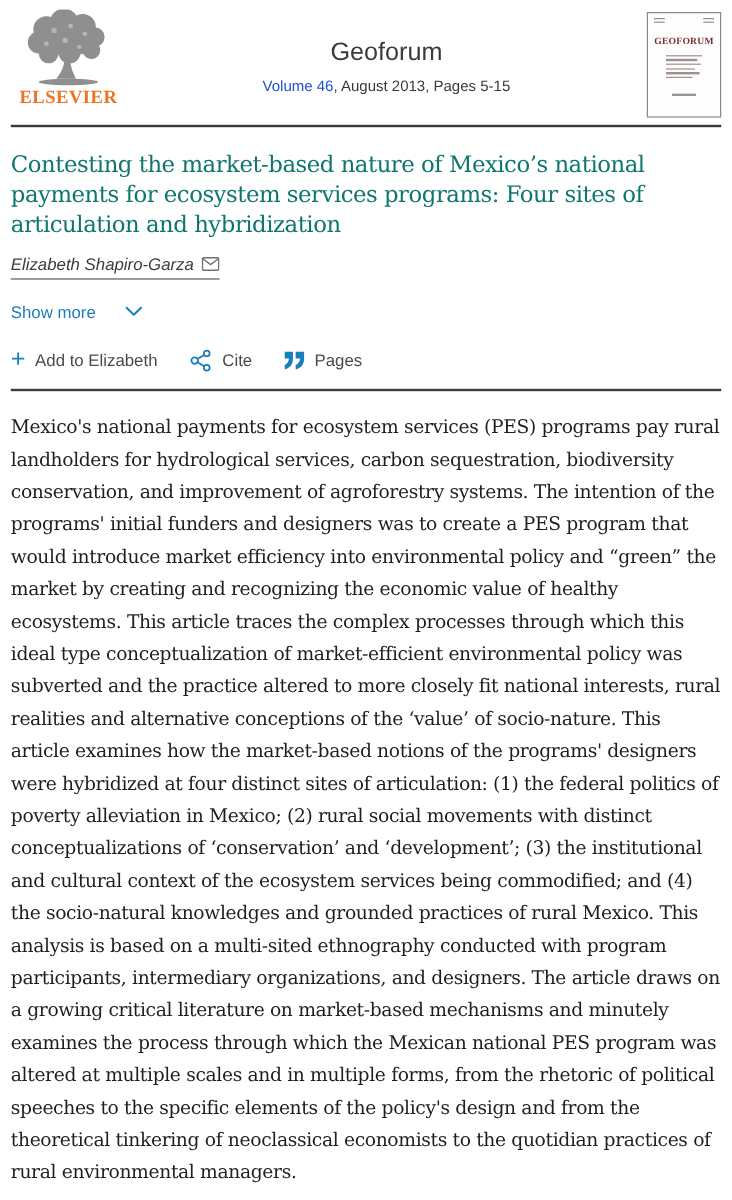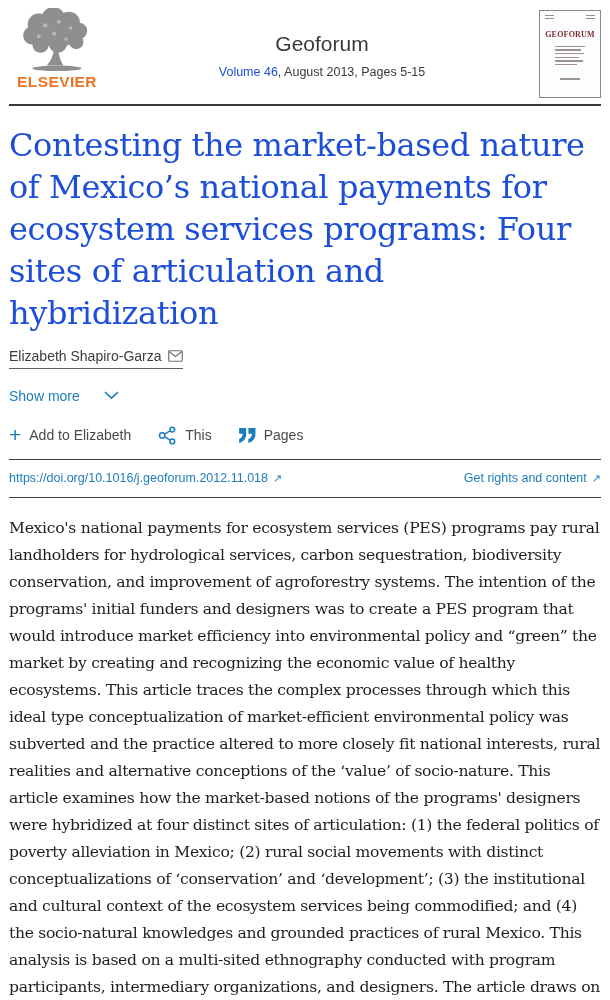--- a/index.html
+++ b/index.html
@@ -10,21 +10,21 @@
     font-family: "Liberation Sans", sans-serif;
     color: #333333;
   }
   .page { padding: 0 9px; }
 
   
   .journal-header { display: flex; align-items: flex-start; padding-top: 8px; min-height: 96px; }
   .publisher { width: 96px; text-align: center; text-decoration: none; cursor: pointer; flex: 0 0 auto; }
   .tree-icon { display: block; margin: 0 auto; }
   .elsevier-word {
-    color: #ee7423; font-family: Liberation Sans, sans-serif; font-weight: 700;
+    color: #ee7423; font-family: Liberation Serif, serif; font-weight: 700;
     font-size: 15.5px; letter-spacing: 0.4px; margin-top: 1px;
   }
   .journal-meta { flex: 1 1 auto; text-align: center; padding-top: 24px; }
   .journal-title {
     font-size: 21px; color: #3a3a3a; text-decoration: none; cursor: pointer; font-weight: 400;
   }
   .volume-line { margin-top: 9px; font-size: 12.5px; color: #3a3a3a; }
   .volume-line a { color: #1d4ed8; text-decoration: none; cursor: pointer; }
 
   .cover {
@@ -42,28 +42,28 @@
   .cover-lines div { height: 1.3px; background: #a09090; margin-bottom: 2.4px; }
   .cover-bottom { width: 20px; height: 1.3px; background: #979797; margin: 13px auto 0; }
 
   
   hr.rule { border: none; border-top: 1px solid #3c3c3c; margin: 0; }
   hr.rule-thick { border: none; border-top: 2px solid #383838; margin: 6px 0 0; }
 
   
   h1.article-title {
     font-family: "DejaVu Serif", "Liberation Serif", serif;
-    font-size: 32px; line-height: 1.31; font-weight: 500; color: #1d4ed8;
+    font-size: 19px; line-height: 1.31; font-weight: 500; color: #0f766e;
     letter-spacing: -0.4px; margin: 19px 0 12px;
   }
   .author-row { margin-top: 4px; }
   .author {
     display: inline-flex; align-items: center; gap: 6px;
     border-bottom: 1.5px solid #5e5e5e; padding-bottom: 4px;
-    font-size: 14px; color: #3c3c3c; cursor: pointer;
+    font-size: 14px; color: #3c3c3c; cursor: pointer; font-style: italic;
   }
   .show-more {
     display: inline-flex; align-items: center; gap: 24px;
     margin-top: 19px; padding: 0; border: none; background: none;
     color: #1b7dbd; font-size: 14px; font-family: inherit; cursor: pointer;
   }
   .actions { display: flex; align-items: center; gap: 27px; margin: 21px 0 14px; }
   .action-btn {
     display: inline-flex; align-items: center; gap: 8px;
     padding: 0; border: none; background: none; cursor: pointer;
@@ -186,44 +186,36 @@
     <button class="action-btn">
       <svg width="19" height="19" viewBox="0 0 19 19" aria-hidden="true">
         <g fill="none" stroke="#1b7dbd" stroke-width="1.5">
           <circle cx="4.2" cy="9.5" r="2.7"></circle>
           <circle cx="14.3" cy="3.6" r="2.4"></circle>
           <circle cx="14.3" cy="15.4" r="2.4"></circle>
           <line x1="6.6" y1="8.2" x2="12.1" y2="4.8"></line>
           <line x1="6.6" y1="10.8" x2="12.1" y2="14.2"></line>
         </g>
       </svg>
-      <span>This</span>
+      <span>Cite</span>
     </button>
 
     <button class="action-btn">
       <svg width="17" height="15" viewBox="0 0 19 17" aria-hidden="true">
         <g fill="#1b7dbd">
           <path d="M0 0 h8 v6.5 c0 5.5 -3 9 -8 10.5 v-4.4 c2.5 -1 4 -3.1 4.1 -6.1 h-4.1 z"></path>
           <path d="M10.5 0 h8 v6.5 c0 5.5 -3 9 -8 10.5 v-4.4 c2.5 -1 4 -3.1 4.1 -6.1 h-4.1 z"></path>
         </g>
       </svg>
       <span>Pages</span>
     </button>
   </div>
 
   <hr class="rule">
 
-  <div class="doi-row">
-    <a>
-      <span>https://doi.org/10.1016/j.geoforum.2012.11.018</span><span class="ext-glyph">↗</span>
-    </a>
-    <a>
-      <span>Get rights and content</span><span class="ext-glyph">↗</span>
-    </a>
-  </div>
 
   <hr class="rule">
 
   
   <section>
     <p class="abstract-text">Mexico's national payments for ecosystem services (PES) programs pay rural landholders for hydrological services, carbon sequestration, biodiversity conservation, and improvement of agroforestry systems. The intention of the programs' initial funders and designers was to create a PES program that would introduce market efficiency into environmental policy and “green” the market by creating and recognizing the economic value of healthy ecosystems. This article traces the complex processes through which this ideal type conceptualization of market-efficient environmental policy was subverted and the practice altered to more closely fit national interests, rural realities and alternative conceptions of the ‘value’ of socio-nature. This article examines how the market-based notions of the programs' designers were hybridized at four distinct sites of articulation: (1) the federal politics of poverty alleviation in Mexico; (2) rural social movements with distinct conceptualizations of ‘conservation’ and ‘development’; (3) the institutional and cultural context of the ecosystem services being commodified; and (4) the socio-natural knowledges and grounded practices of rural Mexico. This analysis is based on a multi-sited ethnography conducted with program participants, intermediary organizations, and designers. The article draws on a growing critical literature on market-based mechanisms and minutely examines the process through which the Mexican national PES program was altered at multiple scales and in multiple forms, from the rhetoric of political speeches to the specific elements of the policy's design and from the theoretical tinkering of neoclassical economists to the quotidian practices of rural environmental managers.</p>
   </section>
 
 </div>
 

